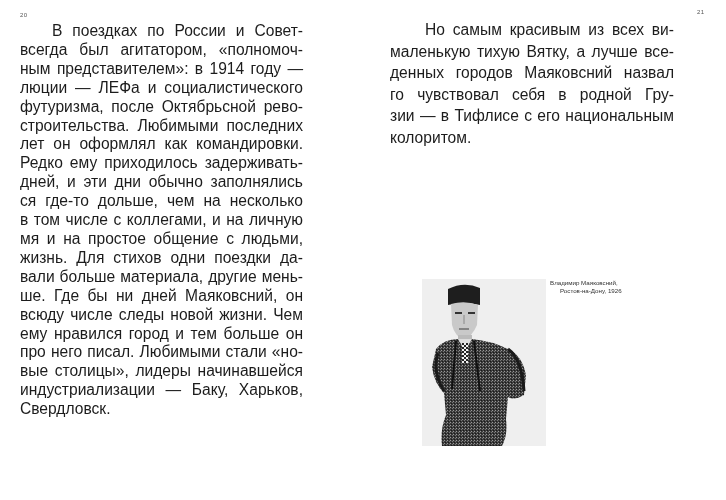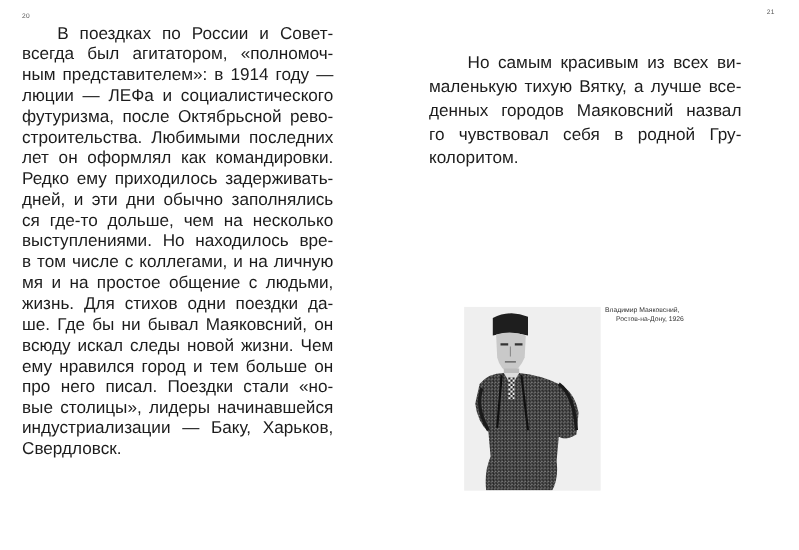--- a/index.html
+++ b/index.html
@@ -54,21 +54,21 @@
       top: 22px;
       width: 283px;
     }
     .right-text {
       left: 27px;
       top: 19px;
       width: 284px;
       line-height: 21.6px;
     }
     .indent { padding-left: 32px; }
-    .right-text .indent { padding-left: 35px; margin-top: 28px; }
+    .right-text .indent { padding-left: 35px; }
 
     .photo {
       position: absolute;
       left: 59px;
       top: 279px;
       width: 124px;
       height: 167px;
       background: #efefef;
       overflow: hidden;
     }
@@ -92,41 +92,42 @@
     <span class="line indent">В поездках по России и  Совет-</span>
     <span class="line">всегда был агитатором, «полномоч-</span>
     <span class="line">ным представителем»: в 1914 году —</span>
     <span class="line">люции — ЛЕФа и социалистического</span>
     <span class="line">футуризма, после Октябрьсной рево-</span>
     <span class="line">строительства. Любимыми последних</span>
     <span class="line">лет он оформлял как командировки.</span>
     <span class="line">Редко ему приходилось задерживать-</span>
     <span class="line">дней, и эти дни обычно заполнялись</span>
     <span class="line">ся где-то дольше, чем на несколько</span>
-    <span class="line">выступлениями. Но находилось вре-</span>
     <span class="line">в том числе с коллегами, и на личную</span>
     <span class="line">мя и на простое общение с людьми,</span>
     <span class="line">жизнь. Для стихов одни поездки да-</span>
-    <span class="line">ше. Где бы ни бывал Маяковсний, он</span>
-    <span class="line">всюду искал следы новой жизни. Чем</span>
+    <span class="line">вали больше материала, другие мень-</span>
+    <span class="line">ше. Где бы ни дней Маяковсний, он</span>
+    <span class="line">всюду числе следы новой жизни. Чем</span>
     <span class="line">ему нравился город и тем больше он</span>
-    <span class="line">про него писал. Поездки стали «но-</span>
+    <span class="line">про него писал. Любимыми стали «но-</span>
     <span class="line">вые столицы», лидеры начинавшейся</span>
     <span class="line">индустриализации — Баку, Харьков,</span>
     <span class="line last">Свердловск.</span>
   </div>
 </div>
 
 <div class="page page-right">
   <div class="page-number pn-right">21</div>
   <div class="body-text right-text">
     <span class="line indent">Но самым красивым из всех ви-</span>
     <span class="line">маленькую тихую Вятку, а лучше все-</span>
     <span class="line">денных городов Маяковсний назвал</span>
     <span class="line">го чувствовал себя в родной Гру-</span>
+    <span class="line">зии — в Тифлисе с его национальным</span>
     <span class="line last">колоритом.</span>
   </div>
 
   <div class="photo">
     <svg width="124" height="167" viewBox="0 0 124 167" xmlns="http://www.w3.org/2000/svg">
       <defs>
         <pattern id="tweed" width="3" height="3" patternUnits="userSpaceOnUse">
           <rect width="3" height="3" fill="#3a3a3a"></rect>
           <rect x="0" y="0" width="1" height="1" fill="#777"></rect>
           <rect x="2" y="1" width="1" height="1" fill="#1a1a1a"></rect>

